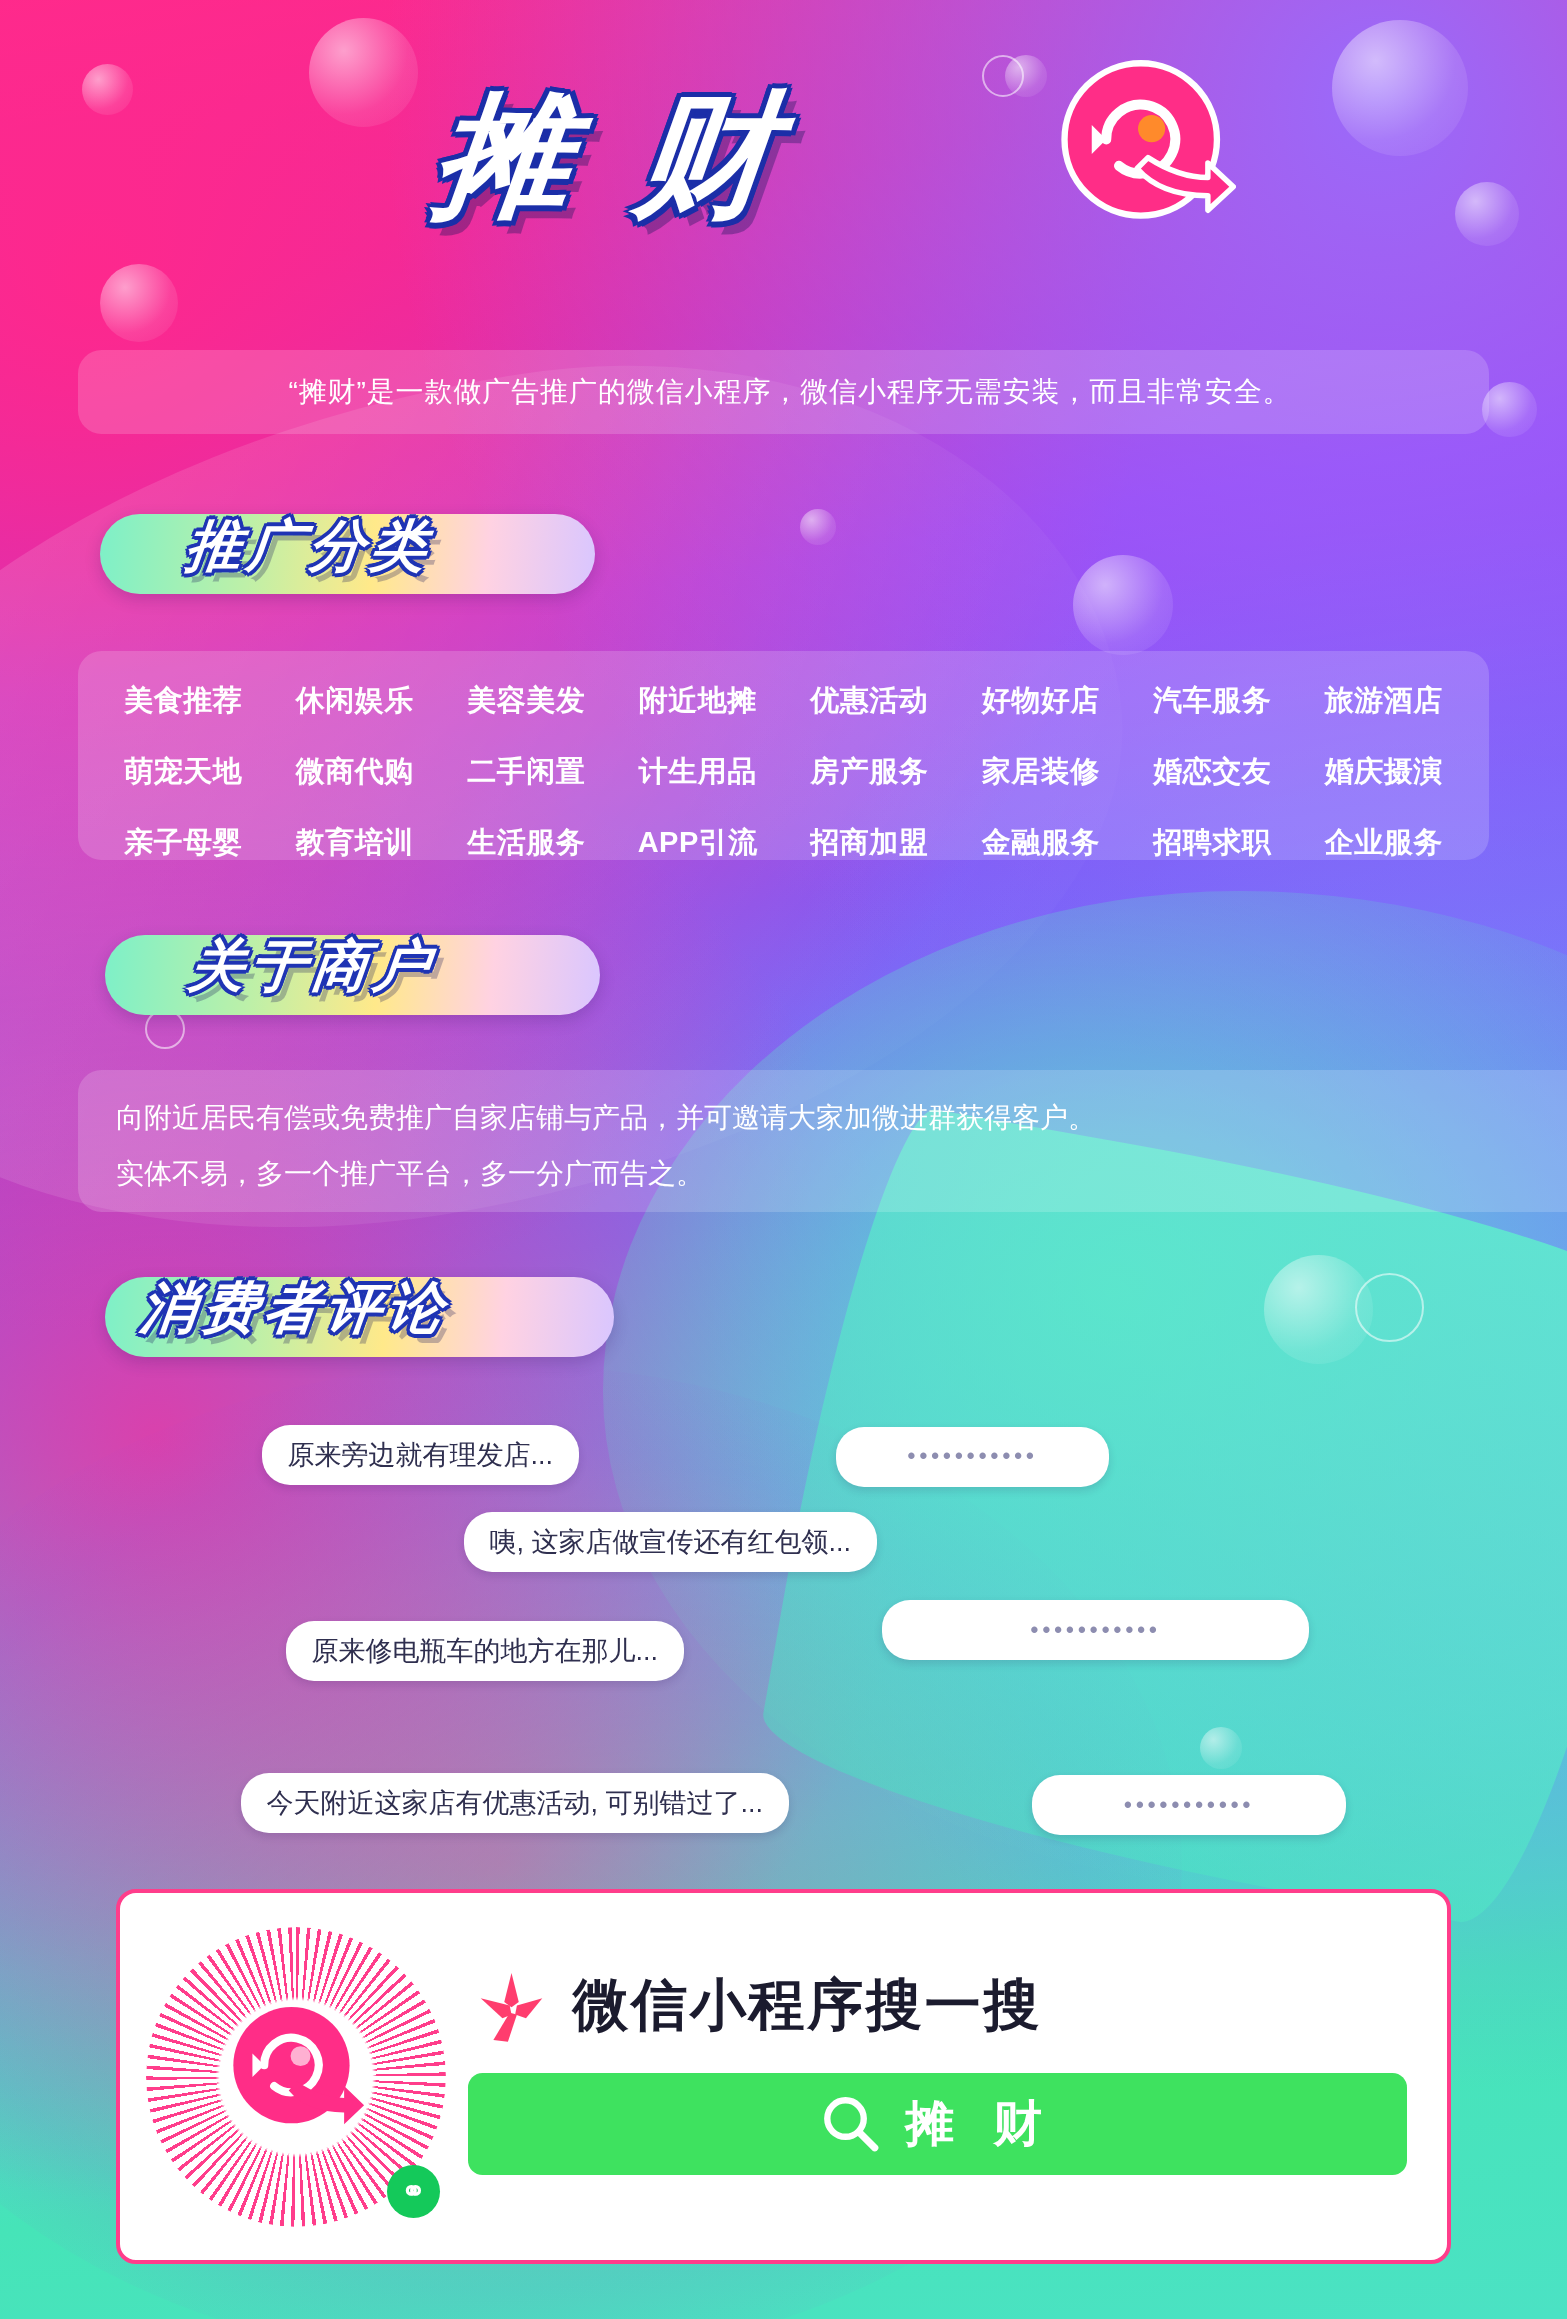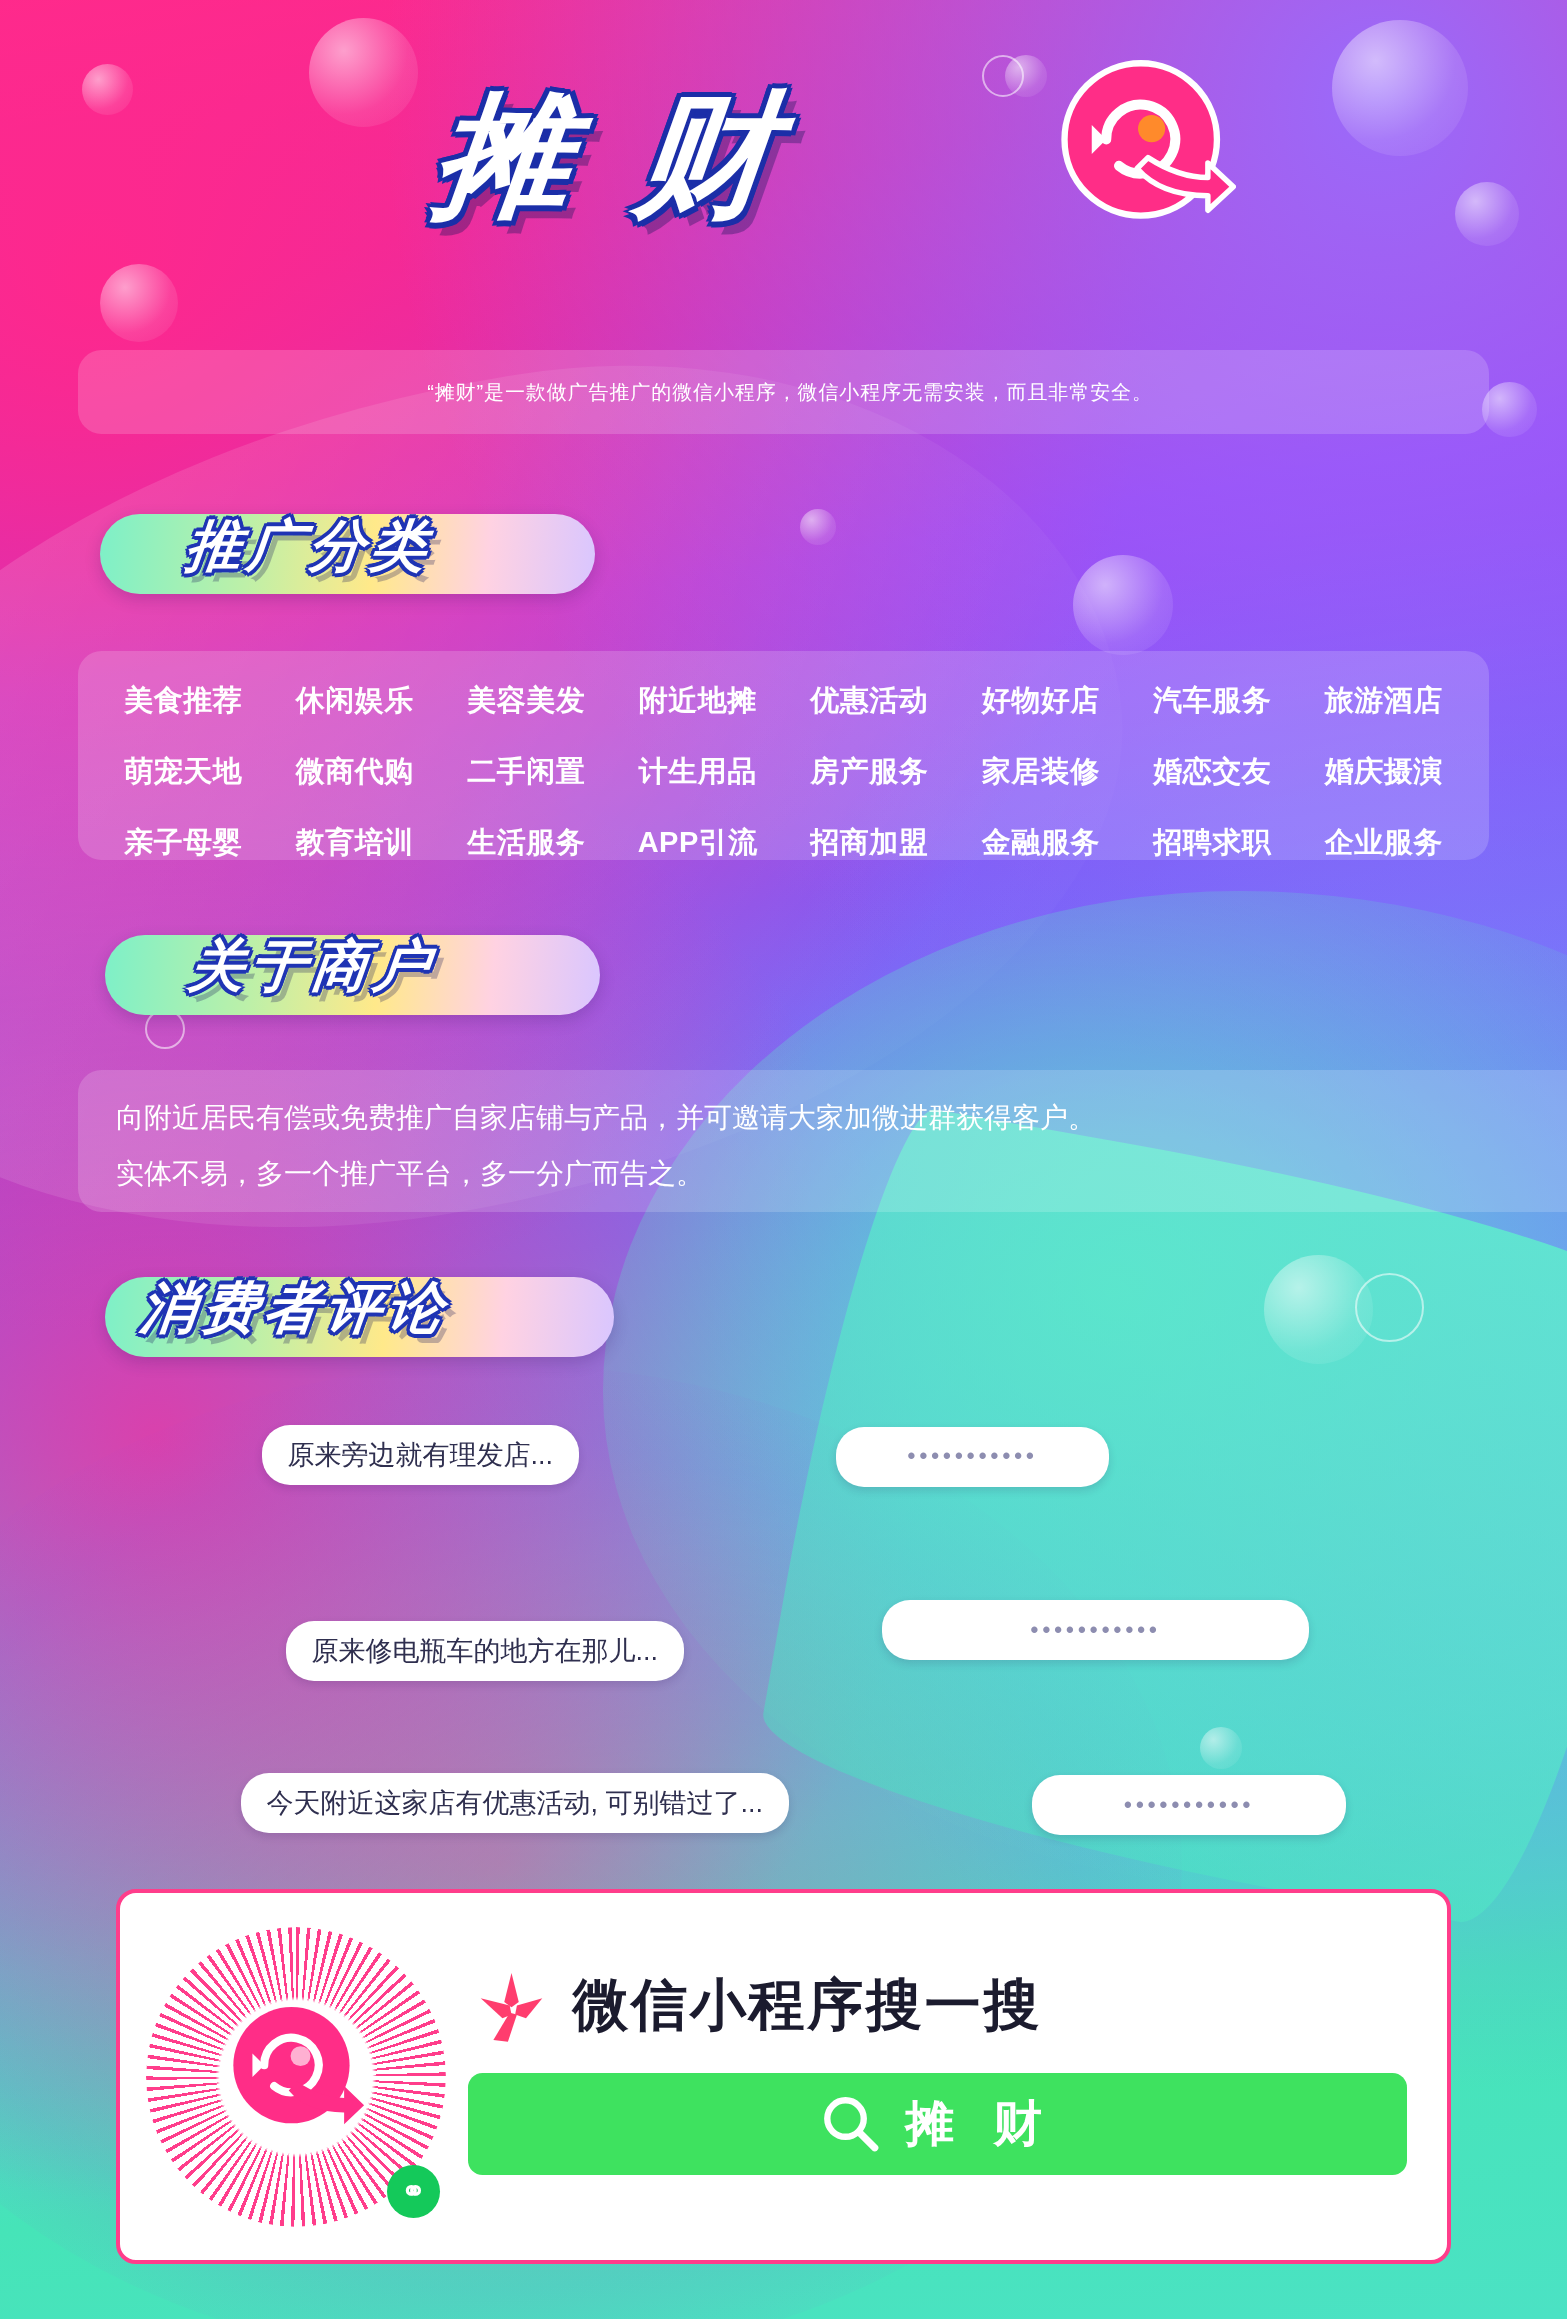--- a/index.html
+++ b/index.html
@@ -132,21 +132,21 @@
     left: 78px;
     top: 350px;
     width: 1411px;
     height: 84px;
     display: flex;
     align-items: center;
     justify-content: center;
   }
   .intro span {
     color: #ffffff;
-    font-size: 20px;
+    font-size: 28px;
     letter-spacing: 0.9px;
     white-space: nowrap;
     margin-left: 13px;
   }
 
   
   .pill {
     position: absolute;
     height: 80px;
     border-radius: 40px;
@@ -428,20 +428,23 @@
   <div class="pill" style="left:105px;top:1277px;width:509px;"></div>
   <div class="pill-text" style="left:141px;top:1271px;">消费者评论</div>
 
   <div class="comments">
     <div class="crow" style="left:262px;top:0px;">
       <div class="cbubble">原来旁边就有理发店...</div>
     </div>
     <div class="crow" style="left:836px;top:1.8px;">
       <div class="cbubble dots" style="width:273px;">•••••••••••</div>
     </div>
+    <div class="crow" style="left:464px;top:87px;">
+      <div class="cbubble">咦, 这家店做宣传还有红包领...</div>
+    </div>
     <div class="crow" style="left:286px;top:173px;margin-top:23px;">
       <div class="cbubble">原来修电瓶车的地方在那儿...</div>
     </div>
     <div class="crow" style="left:882px;top:175px;">
       <div class="cbubble dots" style="width:427px;">•••••••••••</div>
     </div>
     <div class="crow" style="left:241px;top:348px;">
       <div class="cbubble">今天附近这家店有优惠活动, 可别错过了...</div>
     </div>
     <div class="crow" style="left:1032px;top:350px;">

